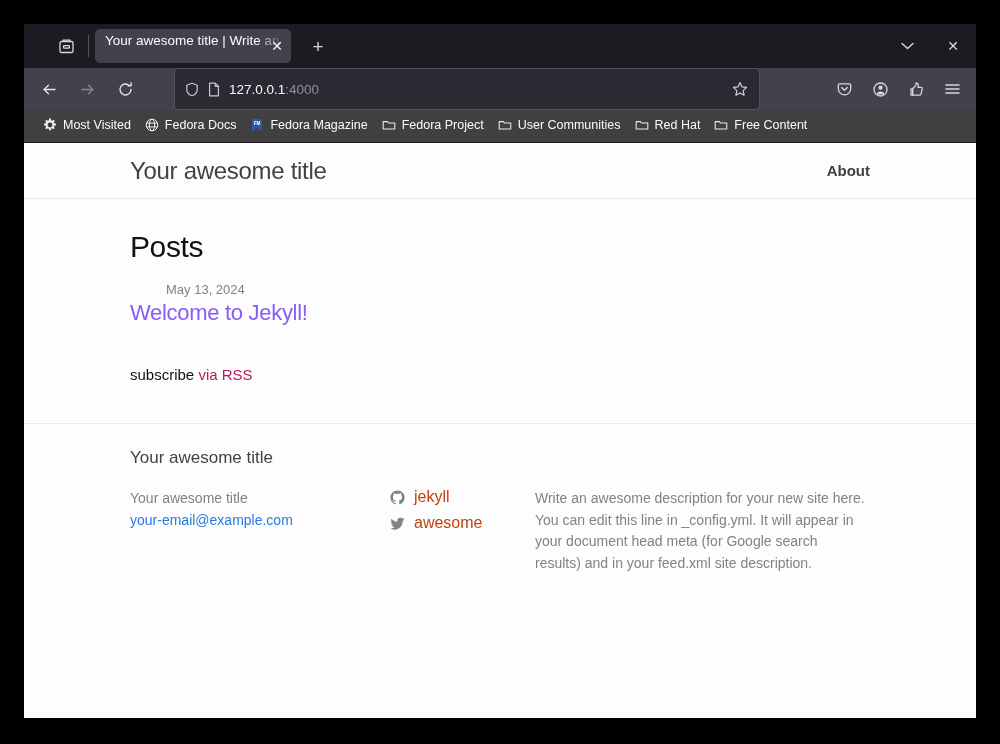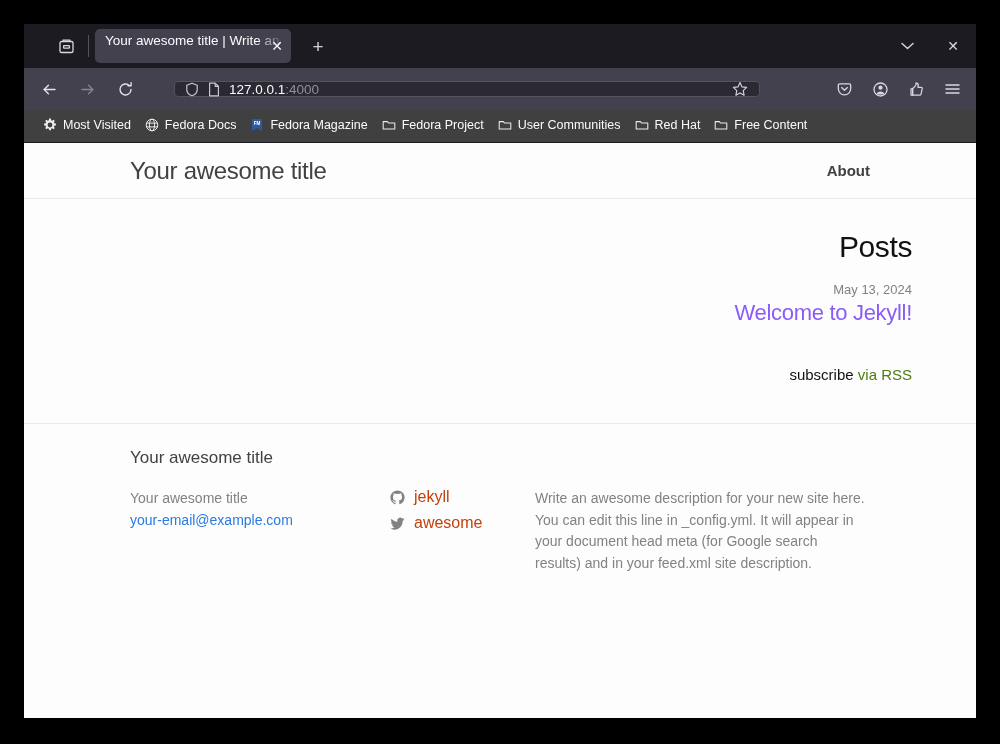--- a/index.html
+++ b/index.html
@@ -126,21 +126,21 @@
     height: 32px;
     margin: 0 2px;
     display: flex;
     align-items: center;
     justify-content: center;
     border-radius: 4px;
   }
   .nav-btn.disabled { opacity: 0.42; }
   .urlbar {
     flex: 1;
-    height: 16px;
+    height: 42px;
     margin: 0 14px 0 30px;
     max-width: 586px;
     background: #2b2a33;
     border: 1px solid #53525d;
     border-radius: 4px;
     display: flex;
     align-items: center;
     padding: 0 8px 0 10px;
     box-sizing: border-box;
   }
@@ -214,21 +214,20 @@
     letter-spacing: -0.3px;
   }
   .site-nav {
     margin-left: auto;
     font-size: 15px;
     color: #424242;
     font-weight: bold;
   }
   .content {
     padding: 31px 64px 0 106px;
-    text-align: right;
   }
   .page-heading {
     font-size: 30px;
     color: #111111;
     font-weight: 400;
     margin: 0 0 18px 0;
     letter-spacing: -0.4px;
   }
   .post-list { list-style: none; margin: 0; padding: 0; }
   .post-meta {
@@ -242,21 +241,21 @@
     font-size: 22px;
     color: #8b5cf6;
     text-decoration: none;
     letter-spacing: -0.3px;
   }
   .subscribe {
     margin-top: 40px;
     font-size: 15px;
     color: #111111;
   }
-  .subscribe a { color: #4d7c0f; text-decoration: none; }
+  .subscribe a { color: #be185d; text-decoration: none; }
 
   .site-footer {
     border-top: 1px solid #eaeaea;
     margin-top: 40px;
     padding: 24px 106px 0 106px;
   }
   .footer-heading {
     font-size: 17px;
     color: #424242;
     font-weight: 400;

